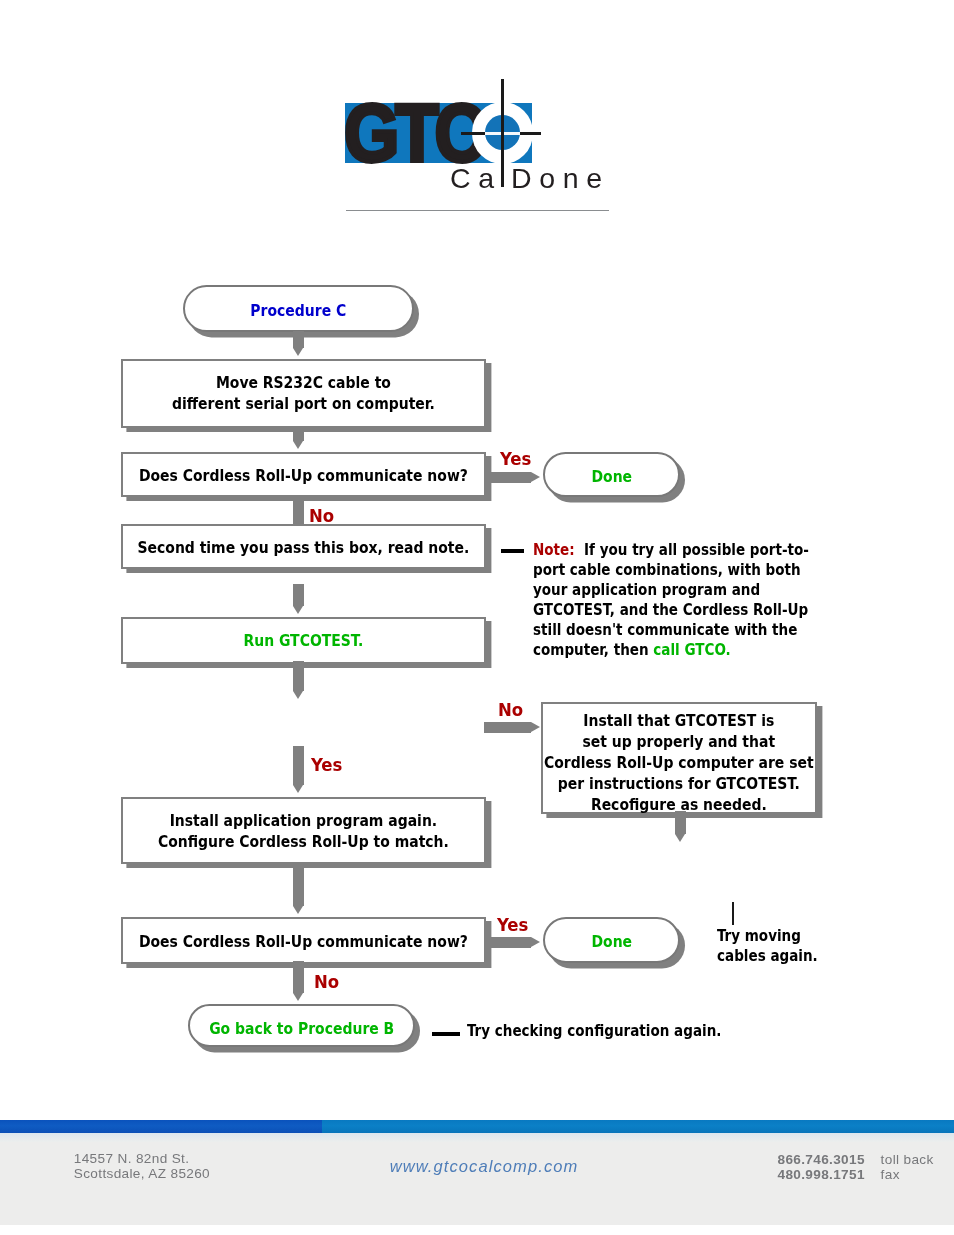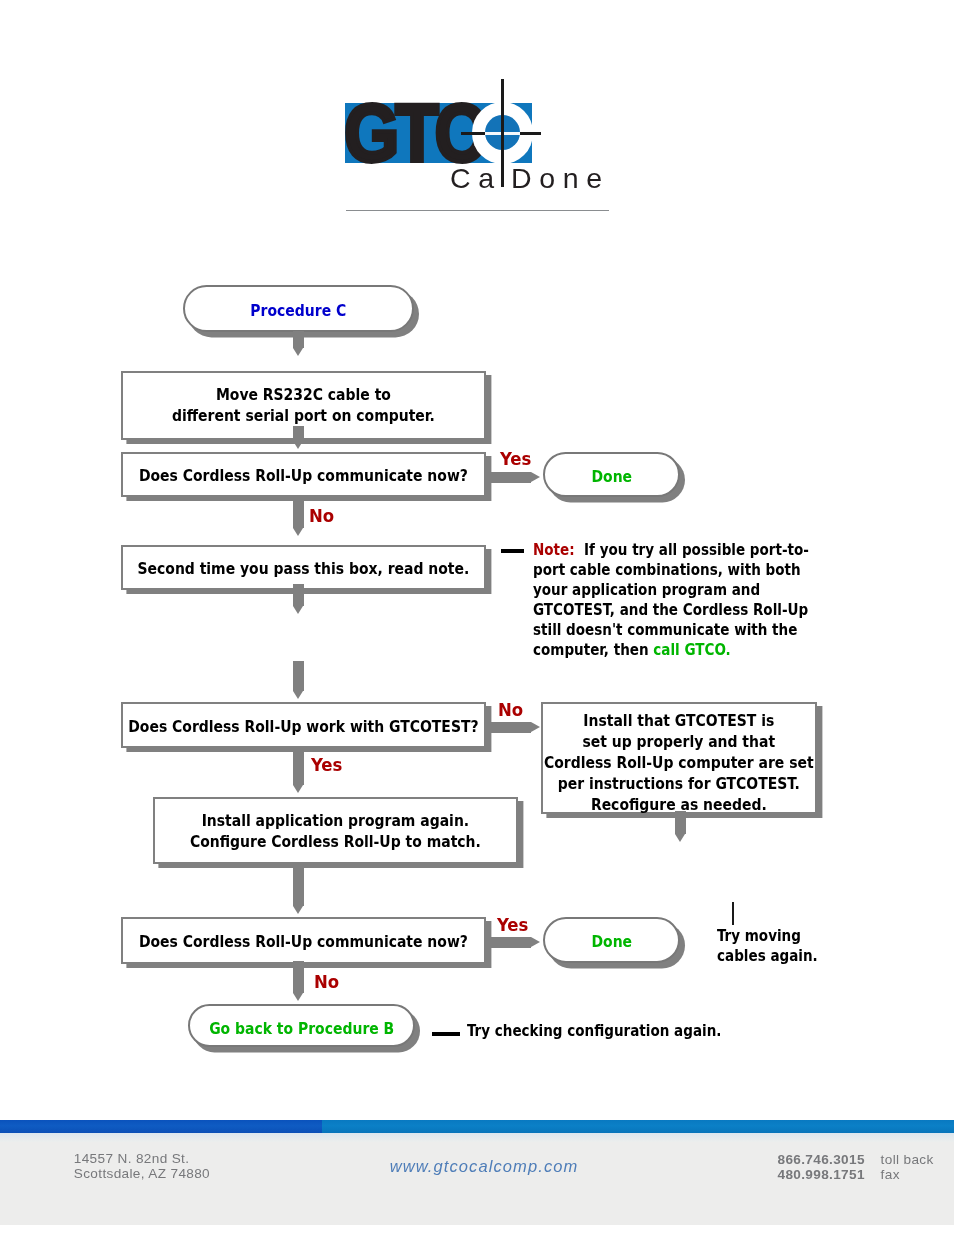--- a/index.html
+++ b/index.html
@@ -87,72 +87,72 @@
   </div>
 
   <div id="chart">
 
     <div class="oval" style="left:183.3px;top:284.5px;width:230.6px;height:47.5px;">
       <div class="btxt t-blue" style="top:14px;">Procedure C</div>
     </div>
     <div class="stem" style="left:293px;top:331.0px;width:11px;height:16.6px;"></div>
     <div class="ahead-d" style="left:293px;top:347.6px;"></div>
 
-    <div class="box" style="left:121.4px;top:358.8px;width:364.8px;height:69.6px;margin-top:12px;">
+    <div class="box" style="left:121.4px;top:358.8px;width:364.8px;height:69.6px;">
       <div class="btxt" style="top:12px;"><span>Move RS232C cable to</span><br><span>different serial port on computer.</span></div>
     </div>
     <div class="stem" style="left:293px;top:426.0px;width:11px;height:15.0px;"></div>
     <div class="ahead-d" style="left:293px;top:441.0px;"></div>
 
     <div class="box" style="left:121.4px;top:452.2px;width:364.8px;height:44.6px;">
       <div class="btxt" style="top:12px;">Does Cordless Roll-Up communicate now?</div>
     </div>
     <div class="stem" style="left:484.3px;top:472.1px;width:47.2px;height:10.6px;"></div>
     <div class="ahead-r" style="left:530.9px;top:472.0px;"></div>
     <div class="lbl" style="left:500px;top:451px;">Yes</div>
 
     <div class="oval" style="left:542.8px;top:451.6px;width:137.5px;height:45.4px;">
       <div class="btxt t-green" style="top:13px;">Done</div>
     </div>
 
     <div class="stem" style="left:293px;top:496.0px;width:11px;height:31.8px;"></div>
     <div class="ahead-d" style="left:293px;top:527.8px;"></div>
     <div class="lbl" style="left:309px;top:508px;">No</div>
 
-    <div class="box" style="left:121.4px;top:524px;width:364.8px;height:45.4px;margin-top:21px;">
+    <div class="box" style="left:121.4px;top:524px;width:364.8px;height:45.4px;">
       <div class="btxt" style="top:12px;">Second time you pass this box, read note.</div>
     </div>
     <div class="stem" style="left:293px;top:584.0px;width:11px;height:22.2px;"></div>
     <div class="ahead-d" style="left:293px;top:606.2px;"></div>
 
+    <div class="box" style="left:121.4px;top:617.4px;width:364.8px;height:46.4px;">
+      <div class="btxt t-green" style="top:12px;">Run GTCOTEST.</div>
+    </div>
     <div class="stem" style="left:293px;top:661.4px;width:11px;height:29.2px;"></div>
     <div class="ahead-d" style="left:293px;top:690.6px;"></div>
 
-    <div class="box" style="left:121.4px;top:701.8px;width:364.8px;height:46.4px;">
-      <div class="btxt" style="top:13px;">Does Cordless Roll-Up work with GTCOTEST?</div>
-    </div>
     <div class="stem" style="left:484.3px;top:722.0px;width:47.2px;height:10.6px;"></div>
     <div class="ahead-r" style="left:530.9px;top:721.9px;"></div>
     <div class="lbl" style="left:498px;top:702px;">No</div>
 
     <div class="box" style="left:541.4px;top:701.8px;width:275.6px;height:112.2px;">
       <div class="btxt" style="top:7px;"><span>Install that GTCOTEST is</span><br><span>set up properly and that</span><br><span>Cordless Roll-Up computer are set</span><br><span>per instructions for GTCOTEST.</span><br><span>Recofigure as needed.</span></div>
     </div>
     <div class="stem" style="left:675px;top:811.4px;width:11px;height:22.3px;"></div>
     <div class="ahead-d" style="left:675px;top:833.7px;"></div>
 
 
     <div class="tick" style="left:732px;top:902px;height:23px;"></div>
     <div class="side" style="left:717px;top:926px;"><span>Try moving</span><br><span>cables again.</span></div>
 
     <div class="stem" style="left:293px;top:745.8px;width:11px;height:39.6px;"></div>
     <div class="ahead-d" style="left:293px;top:785.4px;"></div>
     <div class="lbl" style="left:311px;top:756.5px;">Yes</div>
 
-    <div class="box" style="left:121.4px;top:796.6px;width:364.8px;height:67.6px;margin-left:32px;">
+    <div class="box" style="left:121.4px;top:796.6px;width:364.8px;height:67.6px;">
       <div class="btxt" style="top:12px;"><span>Install application program again.</span><br><span>Configure Cordless Roll-Up to match.</span></div>
     </div>
     <div class="stem" style="left:293px;top:861.8px;width:11px;height:44.2px;"></div>
     <div class="ahead-d" style="left:293px;top:906.0px;"></div>
 
     <div class="box" style="left:121.4px;top:917.2px;width:364.8px;height:46.4px;">
       <div class="btxt" style="top:13px;">Does Cordless Roll-Up communicate now?</div>
     </div>
     <div class="stem" style="left:484.3px;top:937.0px;width:47.2px;height:10.6px;"></div>
     <div class="ahead-r" style="left:530.9px;top:936.9px;"></div>
@@ -176,18 +176,18 @@
     <div class="note" style="left:533px;top:540px;"><span class="nlbl">Note:  </span><span>If you try all possible port-to-</span><br><span>port cable combinations, with both</span><br><span>your application program and</span><br><span>GTCOTEST, and the Cordless Roll-Up</span><br><span>still doesn't communicate with the</span><br><span>computer, then </span><span class="ncall">call GTCO.</span></div>
 
   </div>
 
   <div id="footer-area"></div>
   <div id="footer-fade"></div>
   <div id="footer-band">
     <div id="band-left"></div>
     <div id="band-right"></div>
   </div>
-  <div class="ftxt" style="left:73.8px;top:1151px;"><span>14557 N. 82nd St.</span><br><span>Scottsdale, AZ 74880</span></div>
+  <div class="ftxt" style="left:73.8px;top:1151px;"><span>14557 N. 82nd St.</span><br><span>Scottsdale, AZ 85260</span></div>
   <div id="fweb" style="left:389.7px;top:1156.5px;font-style:italic;">www.gtcocalcomp.com</div>
   <div class="ftxt" style="left:777.5px;top:1151.5px;font-weight:bold;"><span>866.746.3015</span><br><span>480.998.1751</span></div>
   <div class="ftxt" style="left:880.6px;top:1151.5px;"><span>toll back</span><br><span>fax</span></div>
 
 </div>
 
 </body></html>

